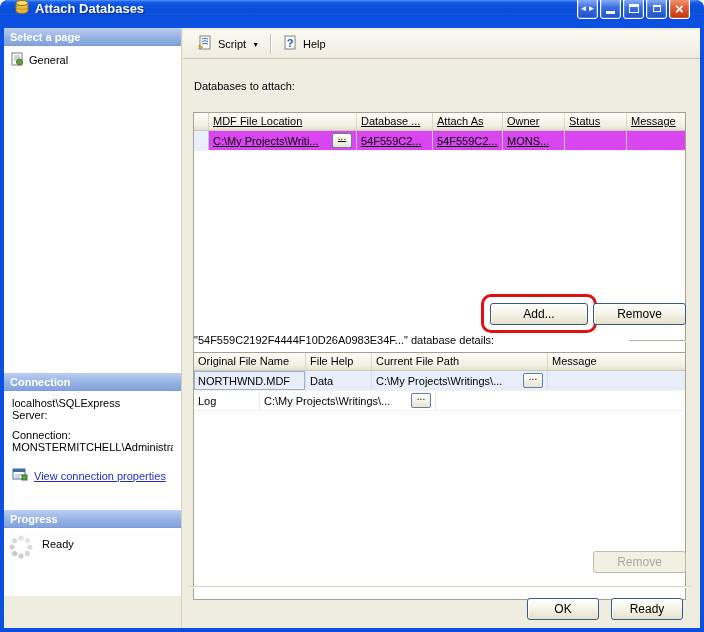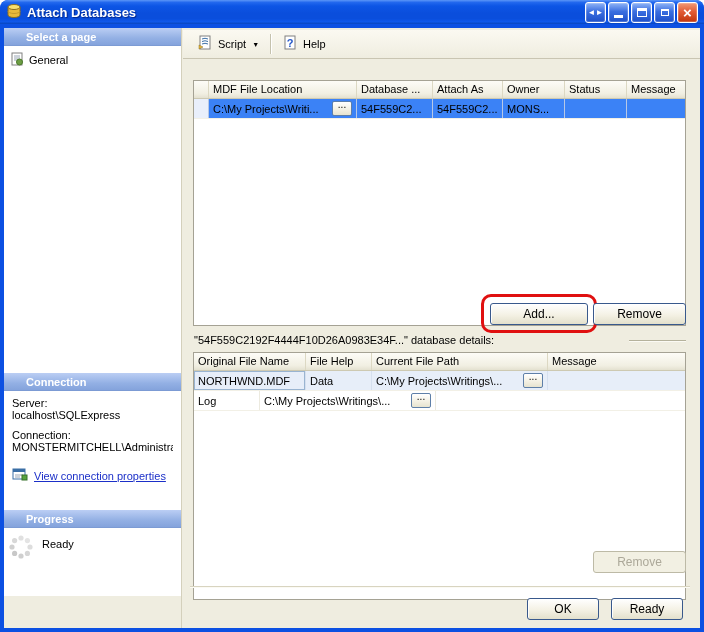--- a/index.html
+++ b/index.html
@@ -2,39 +2,39 @@
 <html><head>
 <meta charset="utf-8">
 <style>
   * { margin:0; padding:0; box-sizing:border-box; }
   html,body { width:704px; height:632px; }
   body { font-family:"Liberation Sans",sans-serif; font-size:11px; color:#000; background:#fff; }
 
   .window { position:relative; width:704px; height:632px; background:#0C50E2; border-radius:8px 8px 0 0; overflow:hidden; }
 
   
-  .titlebar { position:absolute; top:0; left:0; width:100%; height:24px; display:flex; align-items:center; padding:0 6px;
+  .titlebar { position:absolute; top:0; left:0; width:100%; height:16px; display:flex; align-items:center; padding:0 14px;
     border-radius:8px 8px 0 0;
     background:linear-gradient(180deg,#5C96F7 0%,#2268EE 10%,#0D55E5 25%,#0A4EDC 55%,#0A4EDC 78%,#0E57EA 90%,#0845BE 100%); }
   .title-text { color:#fff; font-weight:bold; font-size:13px; margin-left:5px; flex:1; text-shadow:1px 1px 1px #00268C; white-space:nowrap; }
   .tb-buttons { display:flex; gap:2px; }
   .tbtn { width:21px; height:21px; border:1px solid #fff; border-radius:3px; color:#fff;
     background:linear-gradient(180deg,#8FB4F7 0%,#3A6EE0 45%,#1E50C8 100%);
     display:flex; align-items:center; justify-content:center; font-size:8px; box-shadow:inset 0 0 0 1px rgba(255,255,255,.2); }
   .tbtn.close { background:linear-gradient(180deg,#F29B77 0%,#E25C35 45%,#C0360C 100%); font-size:15px; font-weight:bold; line-height:1; }
   .glyph-min { width:9px; height:3px; background:#fff; margin-top:9px; }
   .glyph-max { width:10px; height:9px; border:1px solid #fff; border-top-width:3px; }
   .glyph-restore { width:8px; height:7px; border:1px solid #fff; border-top-width:2px; }
 
   
   .dialog-body { position:absolute; top:28px; left:4px; right:4px; bottom:4px; background:#EFEDE0; overflow:hidden; }
 
   
   .sidebar { position:absolute; left:0; top:0; width:177px; height:568px; background:#fff; }
-  .section-header { position:absolute; left:0; right:0; height:18px; padding-left:22px; line-height:18px;
+  .section-header { position:absolute; left:0; right:0; height:18px; padding-left:6px; line-height:18px;
     color:#fff; font-weight:bold; background:linear-gradient(180deg,#BBCEF4 0%,#93B0E4 60%,#84A3DC 100%);
     border-bottom:1px solid #7C9BD4; white-space:nowrap; }
   .sb-panel { position:absolute; left:0; right:0; background:#fff; overflow:hidden; }
   .sb-pages { top:18px; height:327px; }
   .sb-conn  { top:363px; height:119px; padding:6px 8px; }
   .sb-prog  { top:500px; height:68px; }
   .page-item { display:flex; align-items:center; gap:5px; padding:6px 6px; white-space:nowrap; }
   .conn-line { white-space:nowrap; overflow:hidden; }
   .conn-gap { height:8px; }
   .link-row { display:flex; align-items:center; gap:6px; margin-top:14px; }
@@ -50,29 +50,29 @@
   .dd-arrow { font-size:7px; margin-left:1px; }
   .tool-sep { width:1px; height:20px; background:#C5C2AE; margin:0 5px; box-shadow:1px 0 0 #fff; }
 
   .flabel { position:absolute; white-space:nowrap; }
   .lbl-databases { left:12px; top:52px; }
   .lbl-details { left:12px; top:306px; }
   .details-line { position:absolute; left:447px; top:312px; width:57px; height:1px; background:#B5B29C; box-shadow:0 1px 0 #FBFAF4; }
 
   
   .grid { position:absolute; background:#fff; border:1px solid #A5A294; overflow:hidden; }
-  .grid-attach { left:11px; top:52px; width:493px; height:246px; }
+  .grid-attach { left:11px; top:84px; width:493px; height:246px;text-decoration:underline; }
   .grid-details { left:11px; top:324px; width:493px; height:248px; }
   .grid-header { display:flex; height:18px; background:linear-gradient(180deg,#FDFCF7 0%,#F1EFE2 75%,#E4E1D0 100%); border-bottom:1px solid #CDC9B2; }
   .hc { border-right:1px solid #DCD8C3; padding:2px 4px; white-space:nowrap; overflow:hidden; }
   .grid-row { display:flex; height:20px; align-items:stretch; border-bottom:1px solid #F2F0E6; }
   .cell { display:flex; align-items:center; padding:0 4px; white-space:nowrap; overflow:hidden; border-right:1px solid #ECEADF; }
   .t1-sel{width:15px;} .t1-c1{width:148px;} .t1-c2{width:76px;} .t1-c3{width:70px;} .t1-c4{width:62px;} .t1-c5{width:62px;} .t1-c6{flex:1;border-right:none;}
   .t2-c1{width:112px;} .t2-c2{width:66px;} .t2-c3{width:176px;} .t2-c4{flex:1;border-right:none;}
-  .row-selected .cell { background:#3b82f6; border-right-color:#B7C8E6; }
+  .row-selected .cell { background:#d946ef; border-right-color:#B7C8E6; }
   .row-selected .t1-sel { background:#E9EFFB; }
   .row-soft .cell { background:#E7EEF9; border-right-color:#D6E0EF; }
   .row-soft .t2-c1 { box-shadow:inset 0 0 0 1px #99B4D1; }
 
   .browse-btn { margin-left:auto; width:20px; height:15px; font-size:10px; line-height:5px; text-align:center;
     background:linear-gradient(180deg,#FFFFFF 0%,#F4F1E4 55%,#E6E3D0 100%); border:1px solid #5E7FA8; border-radius:2px; padding-bottom:5px; }
 
   
   .btn { position:absolute; height:22px; font-family:"Liberation Sans",sans-serif; font-size:12px; text-align:center; line-height:20px;
     background:linear-gradient(180deg,#FFFFFF 0%,#F4F1E4 55%,#E3E0CC 100%); border:1px solid #39598C; border-radius:3px;
@@ -128,22 +128,22 @@
               <line x1="4" y1="8" x2="8" y2="8" stroke="#9AA6B5"></line>
               <circle cx="9.5" cy="10" r="3" fill="#6D9E45" stroke="#4C7A2A"></circle>
             </svg>
           </span>
           <span>General</span>
         </div>
       </div>
 
       <div class="section-header" style="top:345px;">Connection</div>
       <div class="sb-panel sb-conn">
+        <div class="conn-line">localhost\SQLExpress</div>
         <div class="conn-line">Server:</div>
-        <div class="conn-line">localhost\SQLExpress</div>
         <div class="conn-gap"></div>
         <div class="conn-line">Connection:</div>
         <div class="conn-line">MONSTERMITCHELL\Administra</div>
         <div class="link-row">
           <span>
             <svg width="16" height="15" viewBox="0 0 16 15">
               <rect x="1" y="2" width="12" height="10" fill="#fff" stroke="#3A6EA5"></rect>
               <rect x="1" y="2" width="12" height="3" fill="#3A6EA5"></rect>
               <line x1="3" y1="8" x2="11" y2="8" stroke="#9AA6B5"></line>
               <line x1="3" y1="10" x2="8" y2="10" stroke="#9AA6B5"></line>

